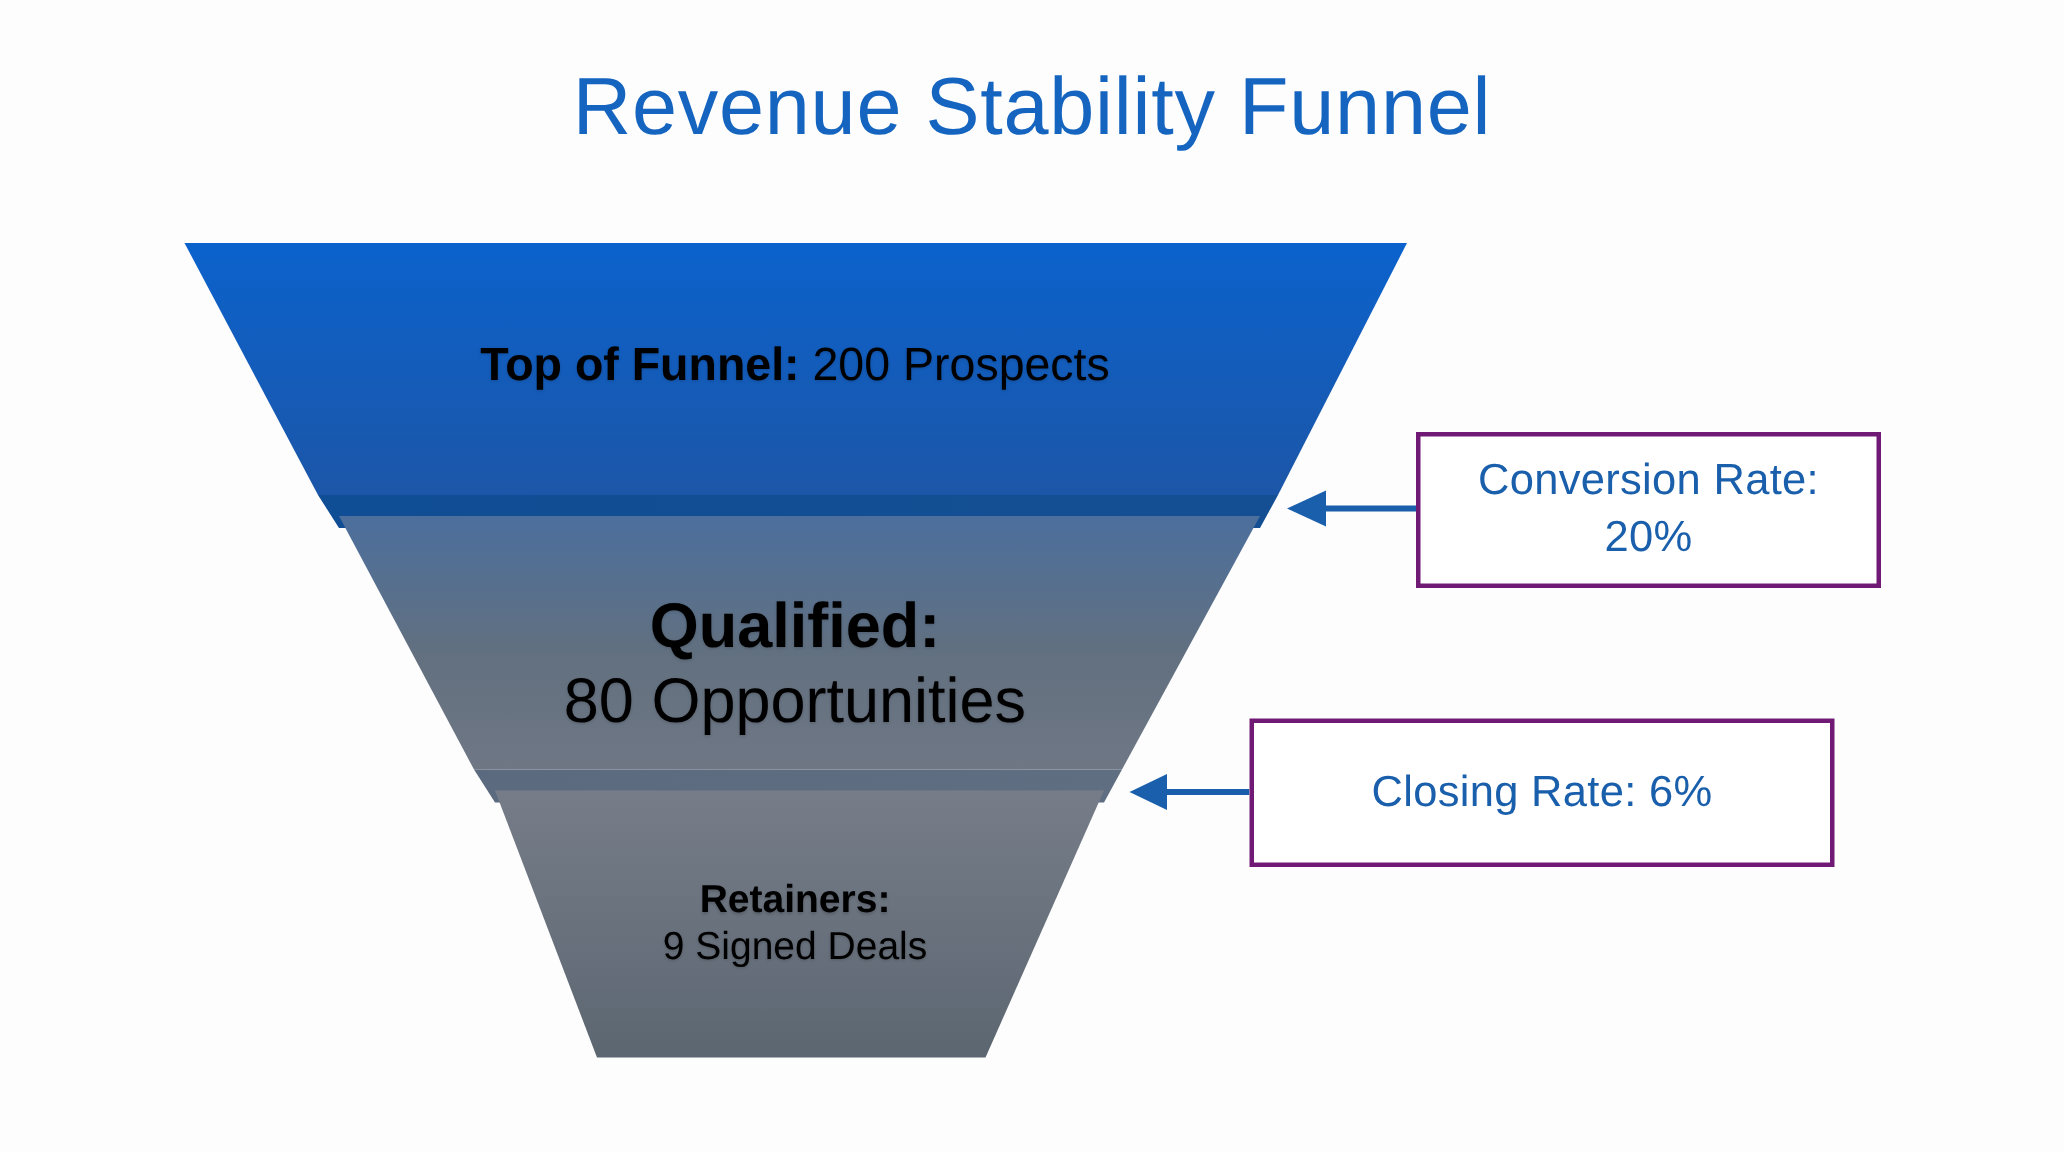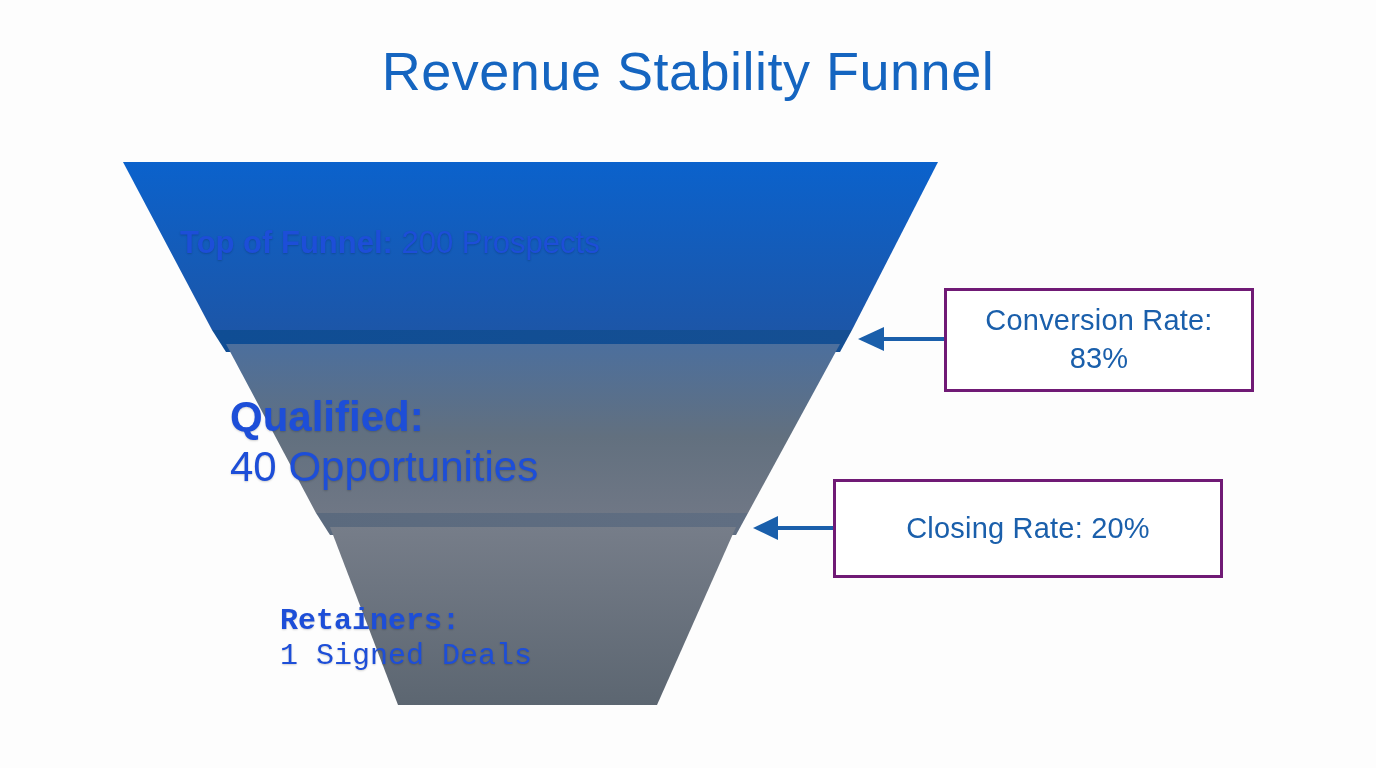--- a/index.html
+++ b/index.html
@@ -41,22 +41,22 @@
     position: absolute;
     left: 0;
     top: 0;
     width: 1376px;
     height: 768px;
   }
 
   
   .seg-label {
     position: absolute;
-    text-align: left;
-    color: #1d4ed8;
+    text-align: center;
+    color: #000000;
     font-family: "Liberation Sans", sans-serif;
     line-height: 1.18;
     pointer-events: none;
     text-shadow: 0 1px 2px rgba(0,0,0,0.18);
   }
   .seg-label .strong {
     font-weight: bold;
   }
   .seg-label .light {
     font-weight: 400;
@@ -69,24 +69,23 @@
     font-size: 31px;
   }
   #seg-label-1 {
     left: 230px;
     top: 392px;
     width: 600px;
     font-size: 42px;
   }
   #seg-label-2 {
     left: 280px;
-    top: 604px;
+    top: 584px;
     width: 500px;
-    font-size: 30px;
-    font-family: Liberation Mono, monospace;
+    font-size: 26px;
   }
 
   
   .callout-box {
     position: absolute;
     box-sizing: border-box;
     border: 3px solid #701a75;
     background: #ffffff;
     color: #1a5fab;
     font-family: "Liberation Sans", sans-serif;
@@ -166,32 +165,32 @@
       <polygon points="753,528 778,516 778,540" fill="#1a5fab"></polygon>
     </g>
   </svg>
 
   <div class="seg-label" id="seg-label-0">
     <span class="strong">Top of Funnel:</span><span class="light"> 200 Prospects</span>
   </div>
 
   <div class="seg-label" id="seg-label-1">
     <div class="strong">Qualified:</div>
-    <div class="light">40 Opportunities</div>
+    <div class="light">80 Opportunities</div>
   </div>
 
   <div class="seg-label" id="seg-label-2">
     <div class="strong">Retainers:</div>
-    <div class="light">1 Signed Deals</div>
+    <div class="light">9 Signed Deals</div>
   </div>
 
   <div class="callout-box" id="callout-0">
     <div>
       <div>Conversion Rate:</div>
-      <div>83%</div>
+      <div>20%</div>
     </div>
   </div>
 
   <div class="callout-box" id="callout-1">
-    <div>Closing Rate: 20%</div>
+    <div>Closing Rate: 6%</div>
   </div>
 
 </div>
 
 </body></html>

